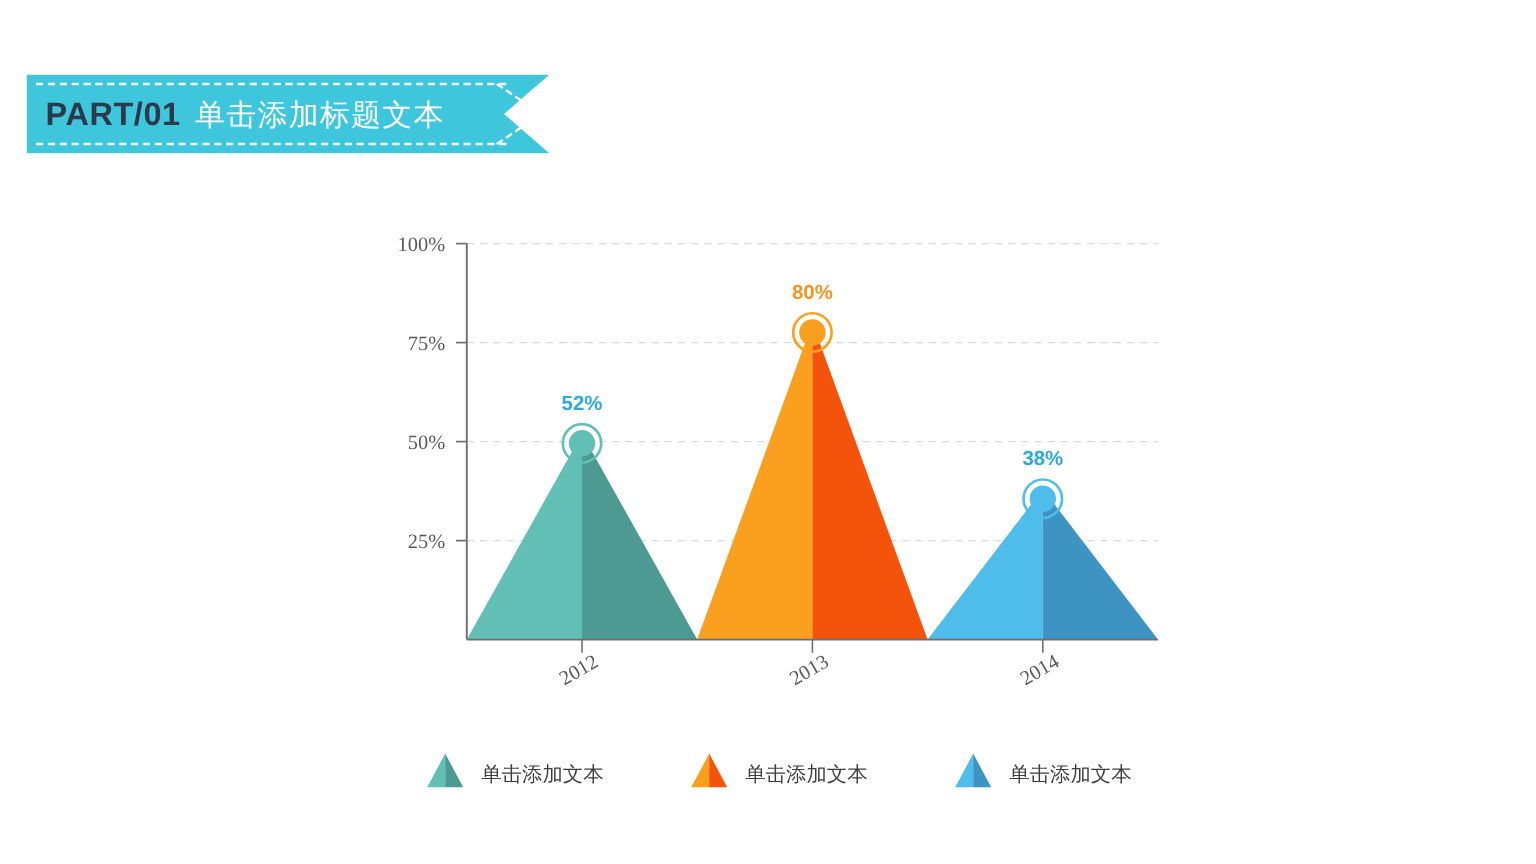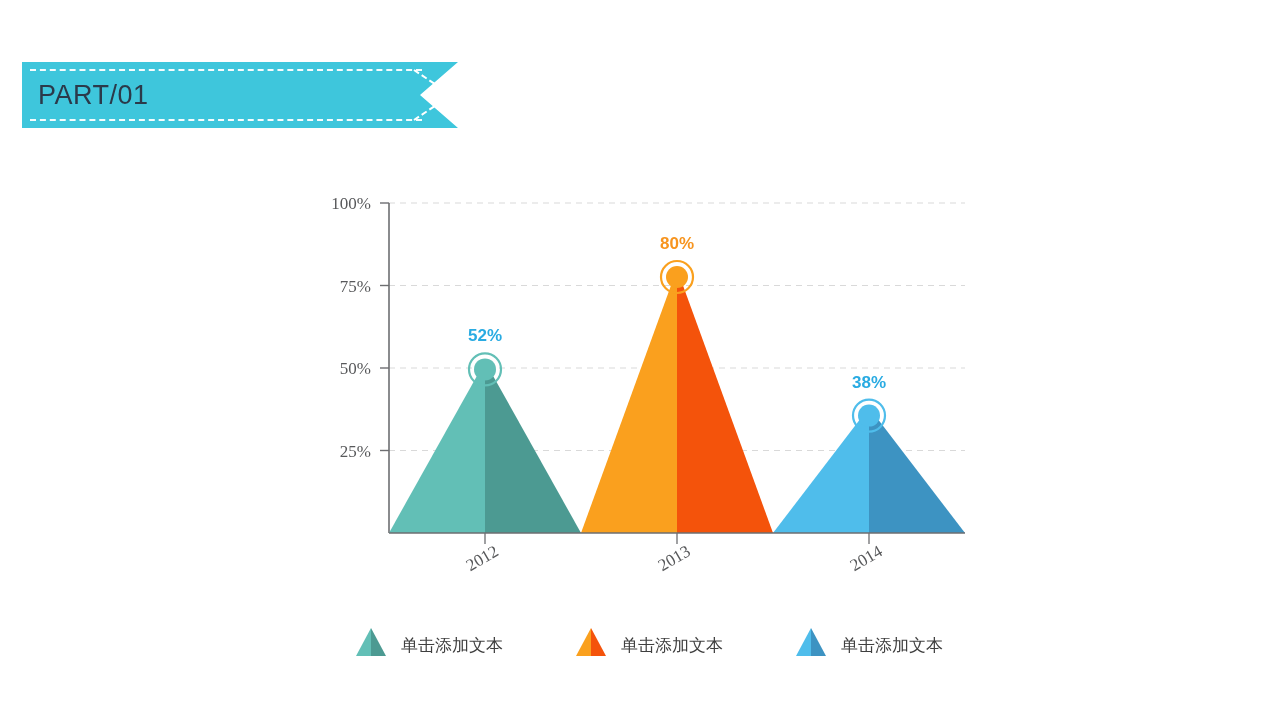--- a/index.html
+++ b/index.html
@@ -70,21 +70,21 @@
     position: absolute;
     left: 16px;
     top: 0;
     height: 66px;
     display: flex;
     align-items: center;
     gap: 12px;
   }
   #banner-part {
     font-size: 27px;
-    font-weight: normal;
+    font-weight: bold;
     color: #2B3A4A;
     letter-spacing: 0.5px;
     text-align: right;
   }
   #banner-subtitle {
     font-size: 25px;
     color: #ffffff;
     letter-spacing: 1px;
   }
 
@@ -157,20 +157,21 @@
 <div id="title-banner">
   <div class="banner-body"></div>
   <div class="banner-dash-top"></div>
   <div class="banner-dash-bottom"></div>
   <div class="banner-dash-chevron">
     <div class="ln ln1"></div>
     <div class="ln ln2"></div>
   </div>
   <div class="banner-text">
     <span id="banner-part">PART/01</span>
+    <span id="banner-subtitle">单击添加标题文本</span>
   </div>
 </div>
 
 <div id="chart-area">
   <svg id="chart-svg" width="1280" height="720">
       <line x1="389" x2="965" y1="450.5" y2="450.5" stroke="#D9D9D9" stroke-width="1" stroke-dasharray="6 5"></line>
       <line x1="389" x2="965" y1="368" y2="368" stroke="#D9D9D9" stroke-width="1" stroke-dasharray="6 5"></line>
       <line x1="389" x2="965" y1="285.5" y2="285.5" stroke="#D9D9D9" stroke-width="1" stroke-dasharray="6 5"></line>
       <line x1="389" x2="965" y1="203" y2="203" stroke="#D9D9D9" stroke-width="1" stroke-dasharray="6 5"></line>
       <line x1="389" x2="389" y1="203" y2="533" stroke="#6D6E71" stroke-width="1.6"></line>

